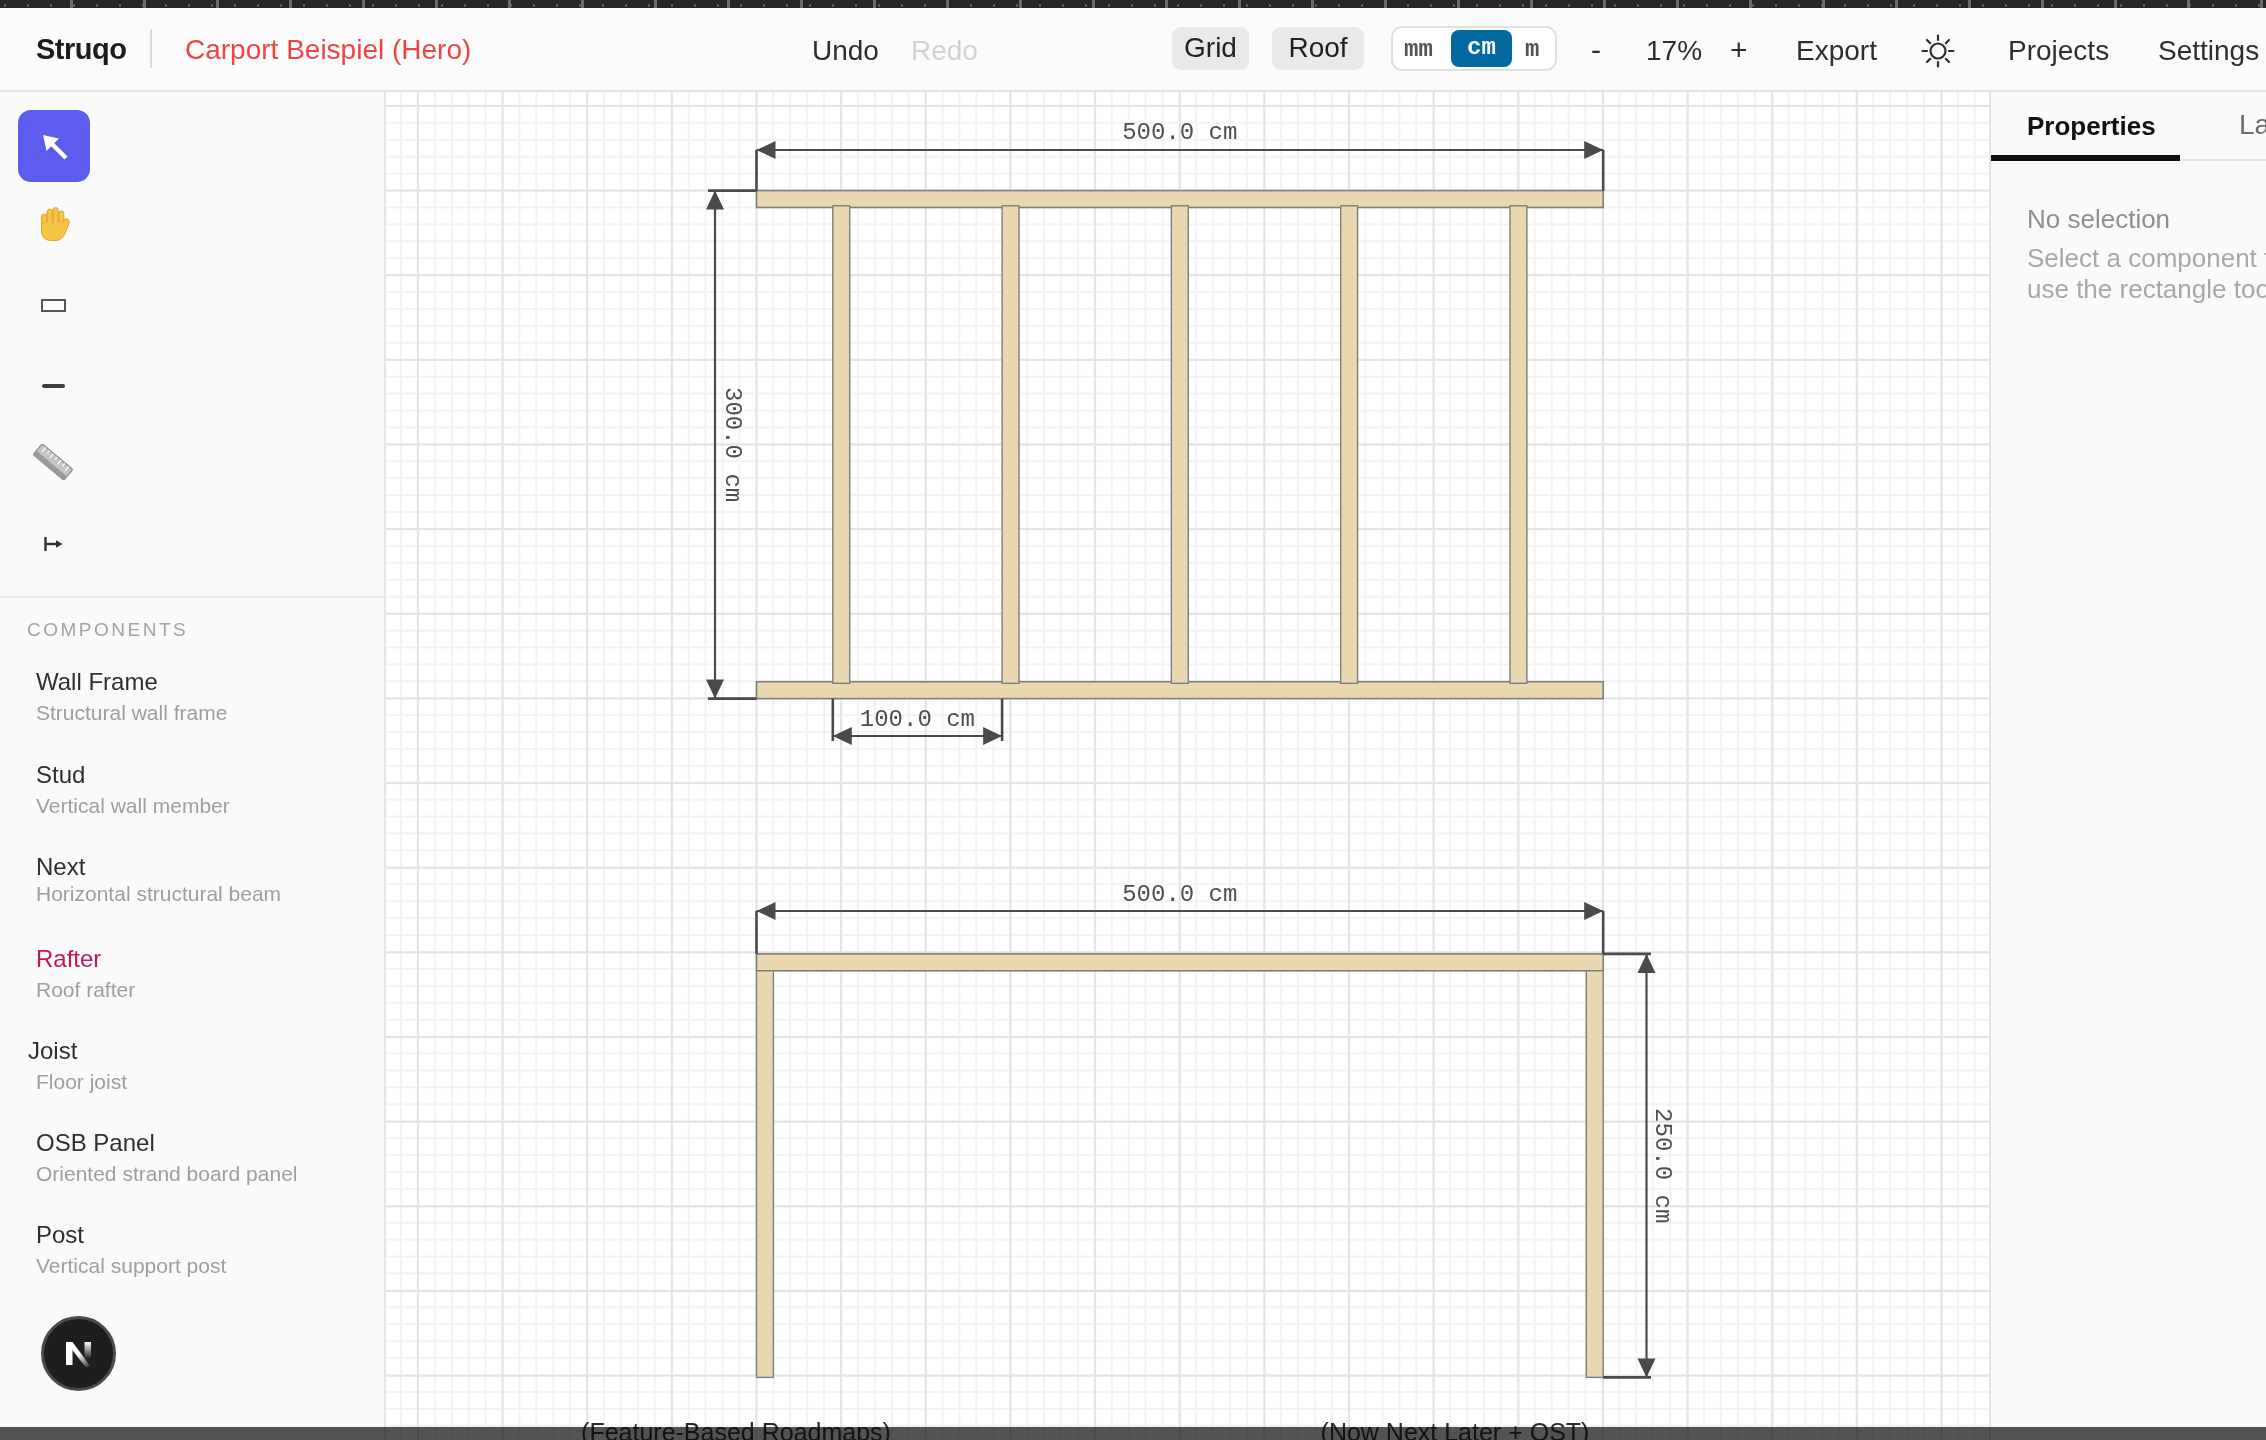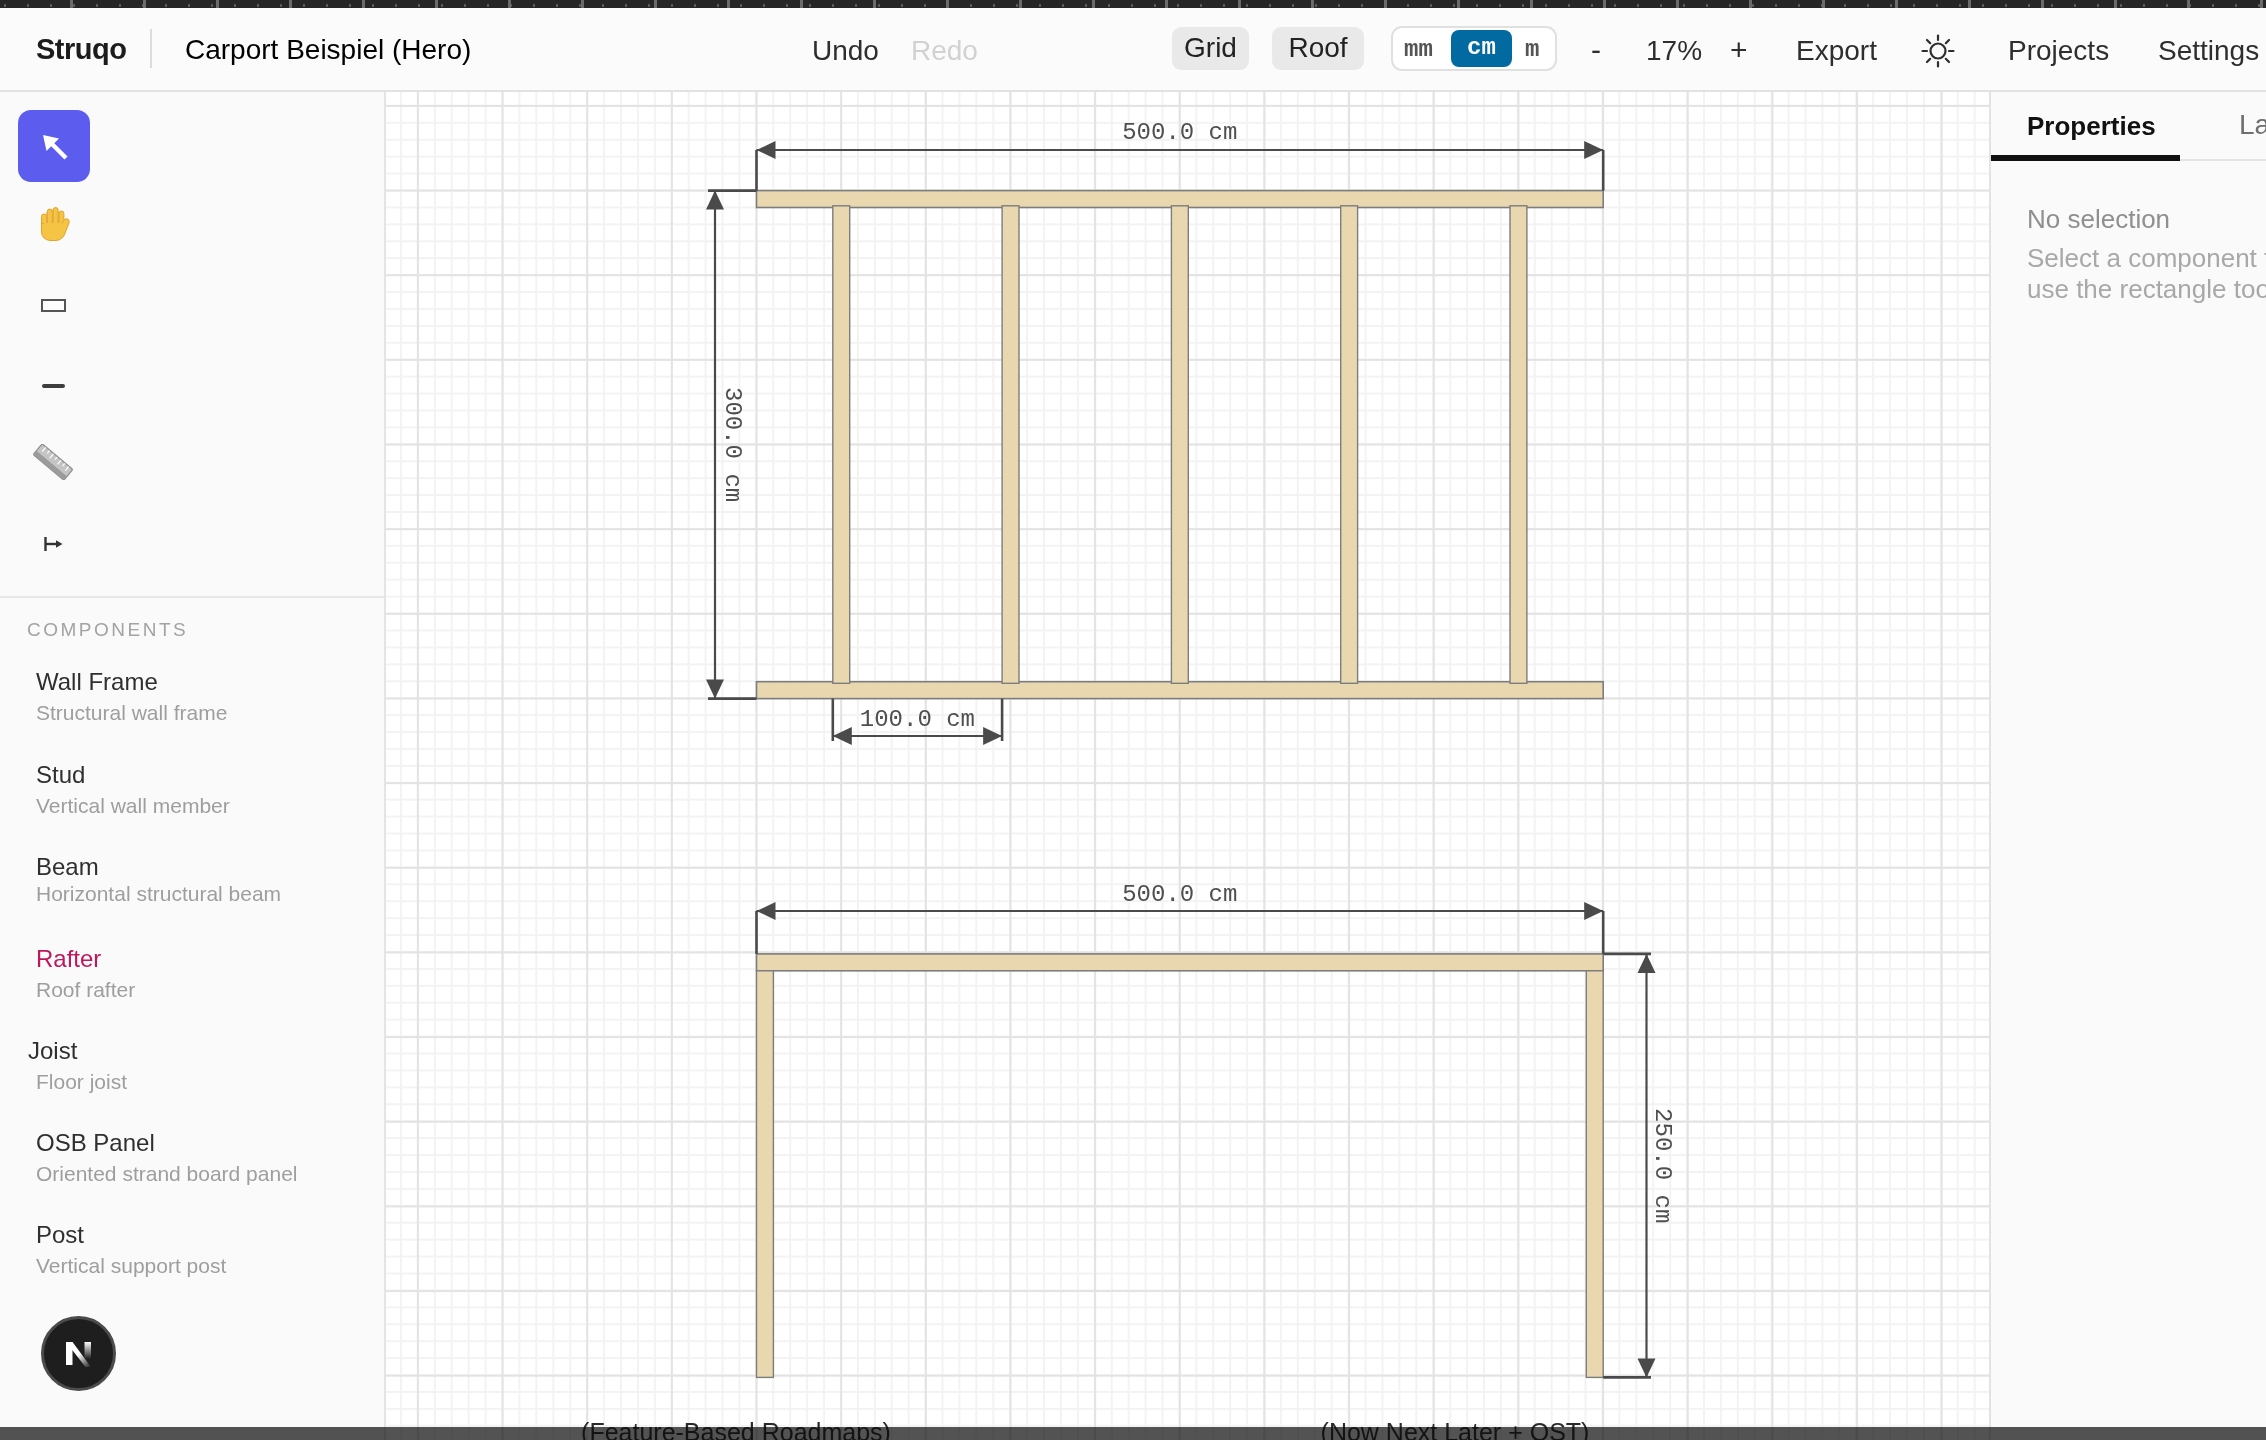--- a/index.html
+++ b/index.html
@@ -15,21 +15,21 @@
     repeating-linear-gradient(90deg, transparent 0, transparent 70px, #6b6b6b 70px, #6b6b6b 73px),
     repeating-linear-gradient(90deg, transparent 0, transparent 21px, #5a5a5a 21px, #5a5a5a 23px);
   background-size:73px 8px, 23px 3px; background-position:0 0, 6px 4px; background-repeat:repeat-x, repeat-x;"></div>
 
 <div class="abs" style="left:0;top:8px;width:2266px;height:84px;background:#fbfbfb;border-bottom:2px solid #e2e2e2;"></div>
 
 <div class="abs" style="left:36px;top:33px;font-size:29px;font-weight:bold;color:#1c1c1c;letter-spacing:-0.5px;">Struqo</div>
 
 <div class="abs" style="left:150px;top:29px;width:2px;height:39px;background:#dcdcdc;"></div>
 
-<div class="abs" style="left:185px;top:34px;font-size:28px;color:#000000;">Carport Beispiel (Hero)</div>
+<div class="abs" style="left:185px;top:34px;font-size:28px;color:#ef4444;">Carport Beispiel (Hero)</div>
 
 <div class="abs" style="left:812px;top:35px;font-size:28px;color:#2e2e2e;">Undo</div>
 
 <div class="abs" style="left:911px;top:35px;font-size:28px;color:#d2d2d2;">Redo</div>
 
 <div class="abs" style="left:1172px;top:27px;width:77px;height:43px;background:#e9e9e9;border-radius:9px;font-size:28px;color:#222;text-align:center;line-height:42px;">Grid</div>
 
 <div class="abs" style="left:1272px;top:27px;width:92px;height:43px;background:#e9e9e9;border-radius:9px;font-size:28px;color:#222;text-align:center;line-height:42px;">Roof</div>
 
 <div class="abs" style="left:1391px;top:26px;width:166px;height:45px;background:#fff;border:2px solid #e0e0e0;border-radius:11px;">
@@ -118,21 +118,21 @@
 <div class="abs" style="left:0;top:596px;width:384px;height:2px;background:#e8e8e8;"></div>
 
 <div class="abs" style="left:27px;top:619px;font-size:19px;color:#a3a3a3;letter-spacing:2.5px;">COMPONENTS</div>
 
 <div class="abs" style="left:36px;top:668px;font-size:24px;font-weight:500;color:#2f2f2f;">Wall Frame</div>
 <div class="abs" style="left:36px;top:701px;font-size:21px;color:#9e9e9e;">Structural wall frame</div>
 
 <div class="abs" style="left:36px;top:761px;font-size:24px;font-weight:500;color:#2f2f2f;">Stud</div>
 <div class="abs" style="left:36px;top:794px;font-size:21px;color:#9e9e9e;">Vertical wall member</div>
 
-<div class="abs" style="left:36px;top:853px;font-size:24px;font-weight:500;color:#2f2f2f;">Beam</div>
+<div class="abs" style="left:36px;top:853px;font-size:24px;font-weight:500;color:#2f2f2f;">Next</div>
 <div class="abs" style="left:36px;top:882px;font-size:21px;color:#9e9e9e;">Horizontal structural beam</div>
 
 <div class="abs" style="left:36px;top:945px;font-size:24px;font-weight:500;color:#be185d;">Rafter</div>
 <div class="abs" style="left:36px;top:978px;font-size:21px;color:#9e9e9e;">Roof rafter</div>
 
 <div class="abs" style="left:28px;top:1037px;font-size:24px;font-weight:500;color:#2f2f2f;">Joist</div>
 <div class="abs" style="left:36px;top:1070px;font-size:21px;color:#9e9e9e;">Floor joist</div>
 
 <div class="abs" style="left:36px;top:1129px;font-size:24px;font-weight:500;color:#2f2f2f;">OSB Panel</div>
 <div class="abs" style="left:36px;top:1162px;font-size:21px;color:#9e9e9e;">Oriented strand board panel</div>

